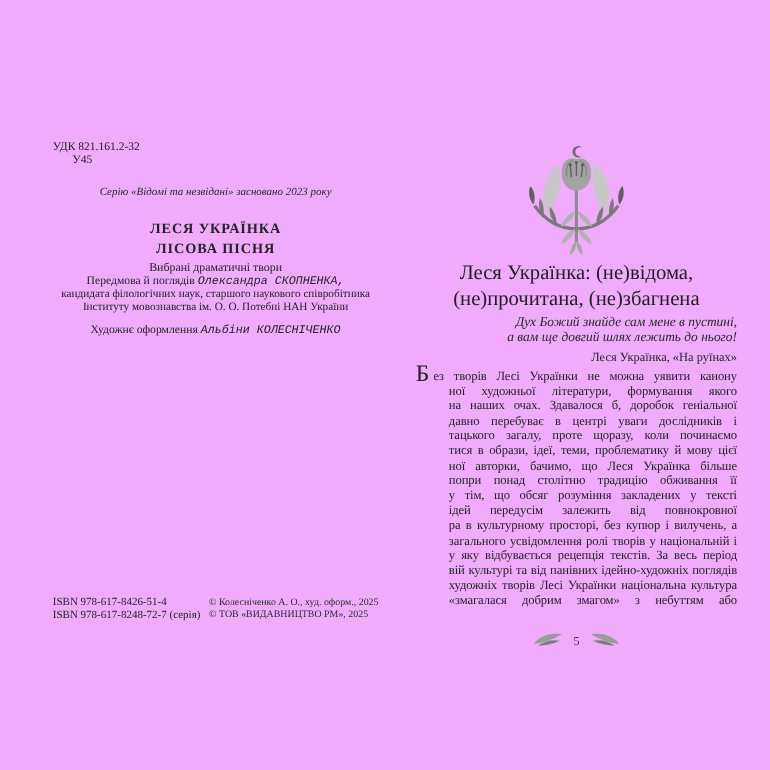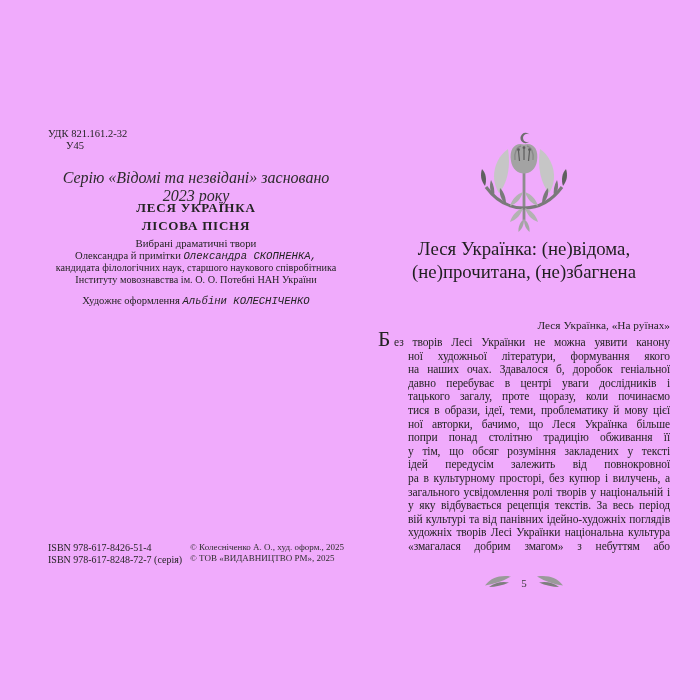--- a/index.html
+++ b/index.html
@@ -10,21 +10,21 @@
     color: #242424;
     position: relative;
     overflow: hidden;
   }
   .spread { position: absolute; inset: 0; background: #f0abfc; }
 
   
   .left-page { position: absolute; left: 46px; top: 128px; width: 300px; height: 450px; }
   .udk-block { position: absolute; top: 0; left: 2px; font-size: 10.5px; line-height: 12px; }
   .udk-code { padding-left: 18px; }
-  .series-note { position: absolute; top: 41px; left: 0; width: 100%; text-align: center; font-style: italic; font-size: 16px; color: #2b2b2b; }
+  .series-note { position: absolute; top: 41px; left: 0; width: 100%; text-align: center; font-style: italic; font-size: 10px; color: #2b2b2b; }
   .book-title { position: absolute; left: 0; width: 100%; text-align: center; font-weight: bold; font-size: 13px; letter-spacing: 0.8px; }
   .title-1 { top: 72px; }
   .title-2 { top: 90px; }
   .book-subtitle { position: absolute; top: 109px; left: 0; width: 100%; text-align: center; font-weight: normal; font-size: 10.8px; }
   .credits { position: absolute; top: 122px; left: 0; width: 100%; text-align: center; font-size: 10.6px; line-height: 12px; }
   .credits .name { font-style: italic; font-family: Liberation Mono, monospace; }
   .credits .small { font-size: 10.2px; }
   .design-line { margin-top: 9px; }
   .isbn-row { position: absolute; top: 414px; left: 2px; width: 100%; display: flex; align-items: flex-start; }
   .isbn-col { font-size: 10px; line-height: 11.5px; width: 142px; }
@@ -52,21 +52,21 @@
   <div class="left-page">
     <div class="udk-block">
       <div>УДК 821.161.2-32</div>
       <div class="udk-code">У45</div>
     </div>
     <div class="series-note">Серію «Відомі та незвідані» засновано 2023 року</div>
     <div class="book-title title-1">ЛЕСЯ УКРАЇНКА</div>
     <div class="book-title title-2">ЛІСОВА ПІСНЯ</div>
     <div class="book-subtitle">Вибрані драматичні твори</div>
     <div class="credits">
-      <div><span>Олександра й примітки </span><span class="name">Олександра СКОПНЕНКА,</span></div>
+      <div><span>Передмова й поглядів </span><span class="name">Олександра СКОПНЕНКА,</span></div>
       <div class="small">кандидата філологічних наук, старшого наукового співробітника</div>
       <div class="small">Інституту мовознавства ім. О. О. Потебні НАН України</div>
       <div class="design-line"><span>Художнє оформлення </span><span class="name">Альбіни КОЛЕСНІЧЕНКО</span></div>
     </div>
     <div class="isbn-row">
       <div class="isbn-col">
           <div class="isbn-line">ISBN 978-617-8426-51-4</div>
           <div class="isbn-line">ISBN 978-617-8248-72-7 (серія)</div>
         </div>
       <div class="copyright-col">
@@ -115,20 +115,24 @@
         <circle cx="75" cy="17.7" r="1.4" fill="#5c5c5c"></circle>
         <circle cx="80.5" cy="19.7" r="1.4" fill="#5c5c5c"></circle>
       </svg>
     </div>
 
     <div class="chapter-heading">
       <div>Леся Українка: (не)відома,</div>
       <div>(не)прочитана, (не)збагнена</div>
     </div>
 
+    <div class="epigraph">
+      <div>Дух Божий знайде сам мене в пустині,</div>
+      <div>а вам ще довгий шлях лежить до нього!</div>
+    </div>
     <div class="epigraph-attr">Леся Українка, «На руїнах»</div>
 
     <div class="body-text">
       <span class="drop-cap">Б</span>
       <div>
           <div class="body-line first-line">ез творів Лесі Українки не можна уявити канону вітчизня-</div>
           <div class="body-line">ної художньої літератури, формування якого завершується</div>
           <div class="body-line">на наших очах. Здавалося б, доробок геніальної письменниці</div>
           <div class="body-line">давно перебуває в центрі уваги дослідників і широкого чи-</div>
           <div class="body-line">тацького загалу, проте щоразу, коли починаємо занурюва-</div>

